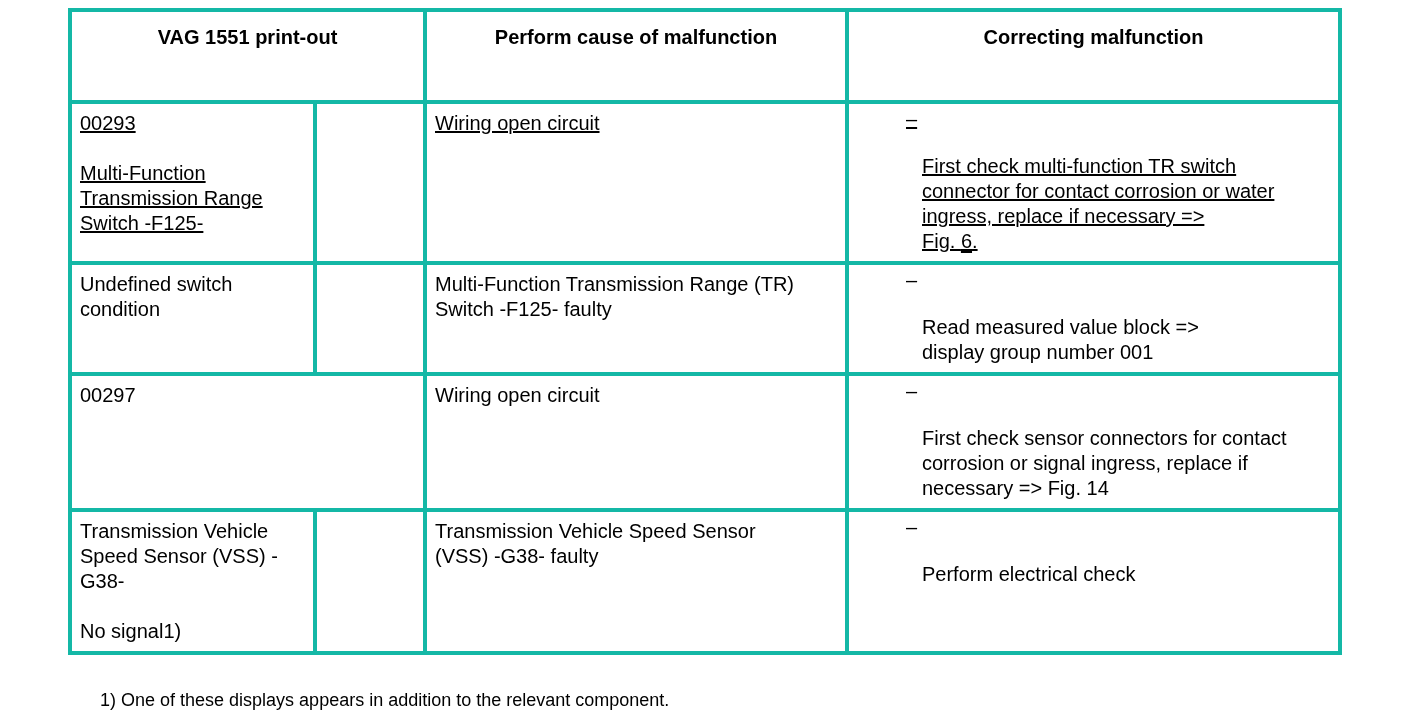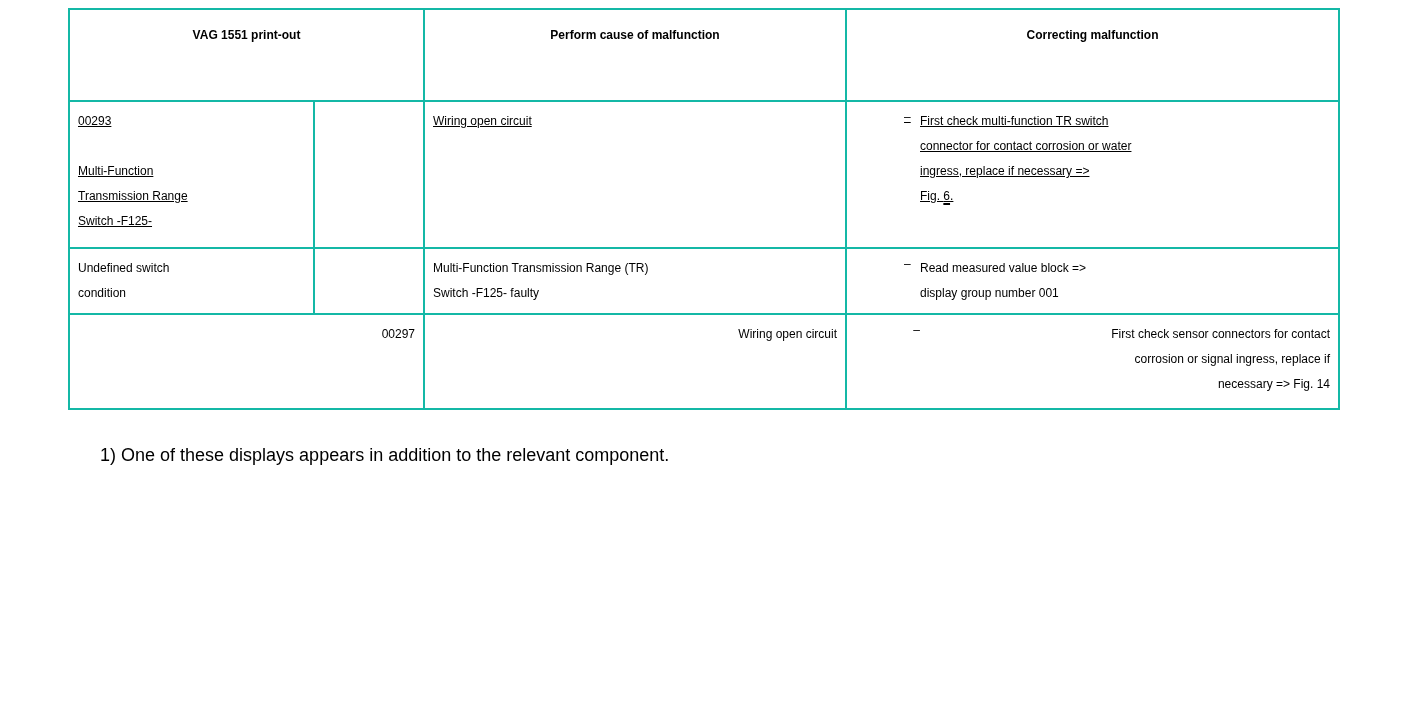--- a/index.html
+++ b/index.html
@@ -17,53 +17,53 @@
     top: 8px;
     width: 1280px;
   }
   table.fault-table {
     border-collapse: collapse;
     table-layout: fixed;
     width: 1270px;
   }
   .fault-table th,
   .fault-table td {
-    border: 2px solid #14b8a6;
+    border: 4px solid #14b8a6;
     vertical-align: top;
-    font-size: 12px;
+    font-size: 20px;
     line-height: 25px;
     padding: 7px 8px;
     overflow: hidden;
   }
   .fault-table th {
     font-weight: bold;
     text-align: center;
     padding-top: 13px;
     height: 92px;
   }
   tbody tr:nth-child(1) { height: 147px; text-decoration: underline; }
   tbody tr:nth-child(2) { height: 61px; }
-  tbody tr:nth-child(3) { height: 95px; text-align: right; }
+  tbody tr:nth-child(3) { height: 95px; }
   tbody tr:nth-child(4) { height: 142px; }
   tbody tr:nth-child(5) { height: 113px; }
   td.printout-cell, td.cause-cell {
     white-space: pre-line;
   }
   td.correction-cell { padding-left: 8px; }
   .correction {
     display: flex;
     margin-left: 49px;
   }
   .dash {
     width: 16px;
     flex-shrink: 0;
     position: relative;
     top: -4px;
   }
-  .correction-text { flex: 1; }
+  .correction-text { flex: 1; margin-top: 43px; }
   .u-solid {
     text-decoration: underline;
     text-decoration-style: solid;
     text-underline-offset: 3px;
     text-decoration-thickness: 2px;
   }
   .u-dashed {
     text-decoration-style: dashed;
     text-underline-offset: 3px;
     text-decoration-thickness: 1px;
@@ -136,17 +136,35 @@
             <div class="correction">
               <span class="dash">–</span>
               <div class="correction-text">
                 <div class="line"><span>First check sensor connectors for contact</span></div>
                 <div class="line"><span>corrosion or signal ingress, replace if</span></div>
                 <div class="line"><span>necessary =&gt; Fig. </span><span class="u-dashed">14</span></div>
               </div>
             </div>
           </td>
         </tr>
+        <tr>
+          <td class="printout-cell">Transmission Vehicle
+Speed Sensor (VSS) -
+G38-
+
+No signal1)</td>
+          <td class="sub-cell"></td>
+          <td class="cause-cell">Transmission Vehicle Speed Sensor
+(VSS) -G38- faulty</td>
+          <td class="correction-cell">
+            <div class="correction">
+              <span class="dash">–</span>
+              <div class="correction-text">
+                <div class="line"><span>Perform electrical check</span></div>
+              </div>
+            </div>
+          </td>
+        </tr>
       </tbody>
   </table>
 
   <p class="footnote">1) One of these displays appears in addition to the relevant component.</p>
 </div>
 
 </body></html>

